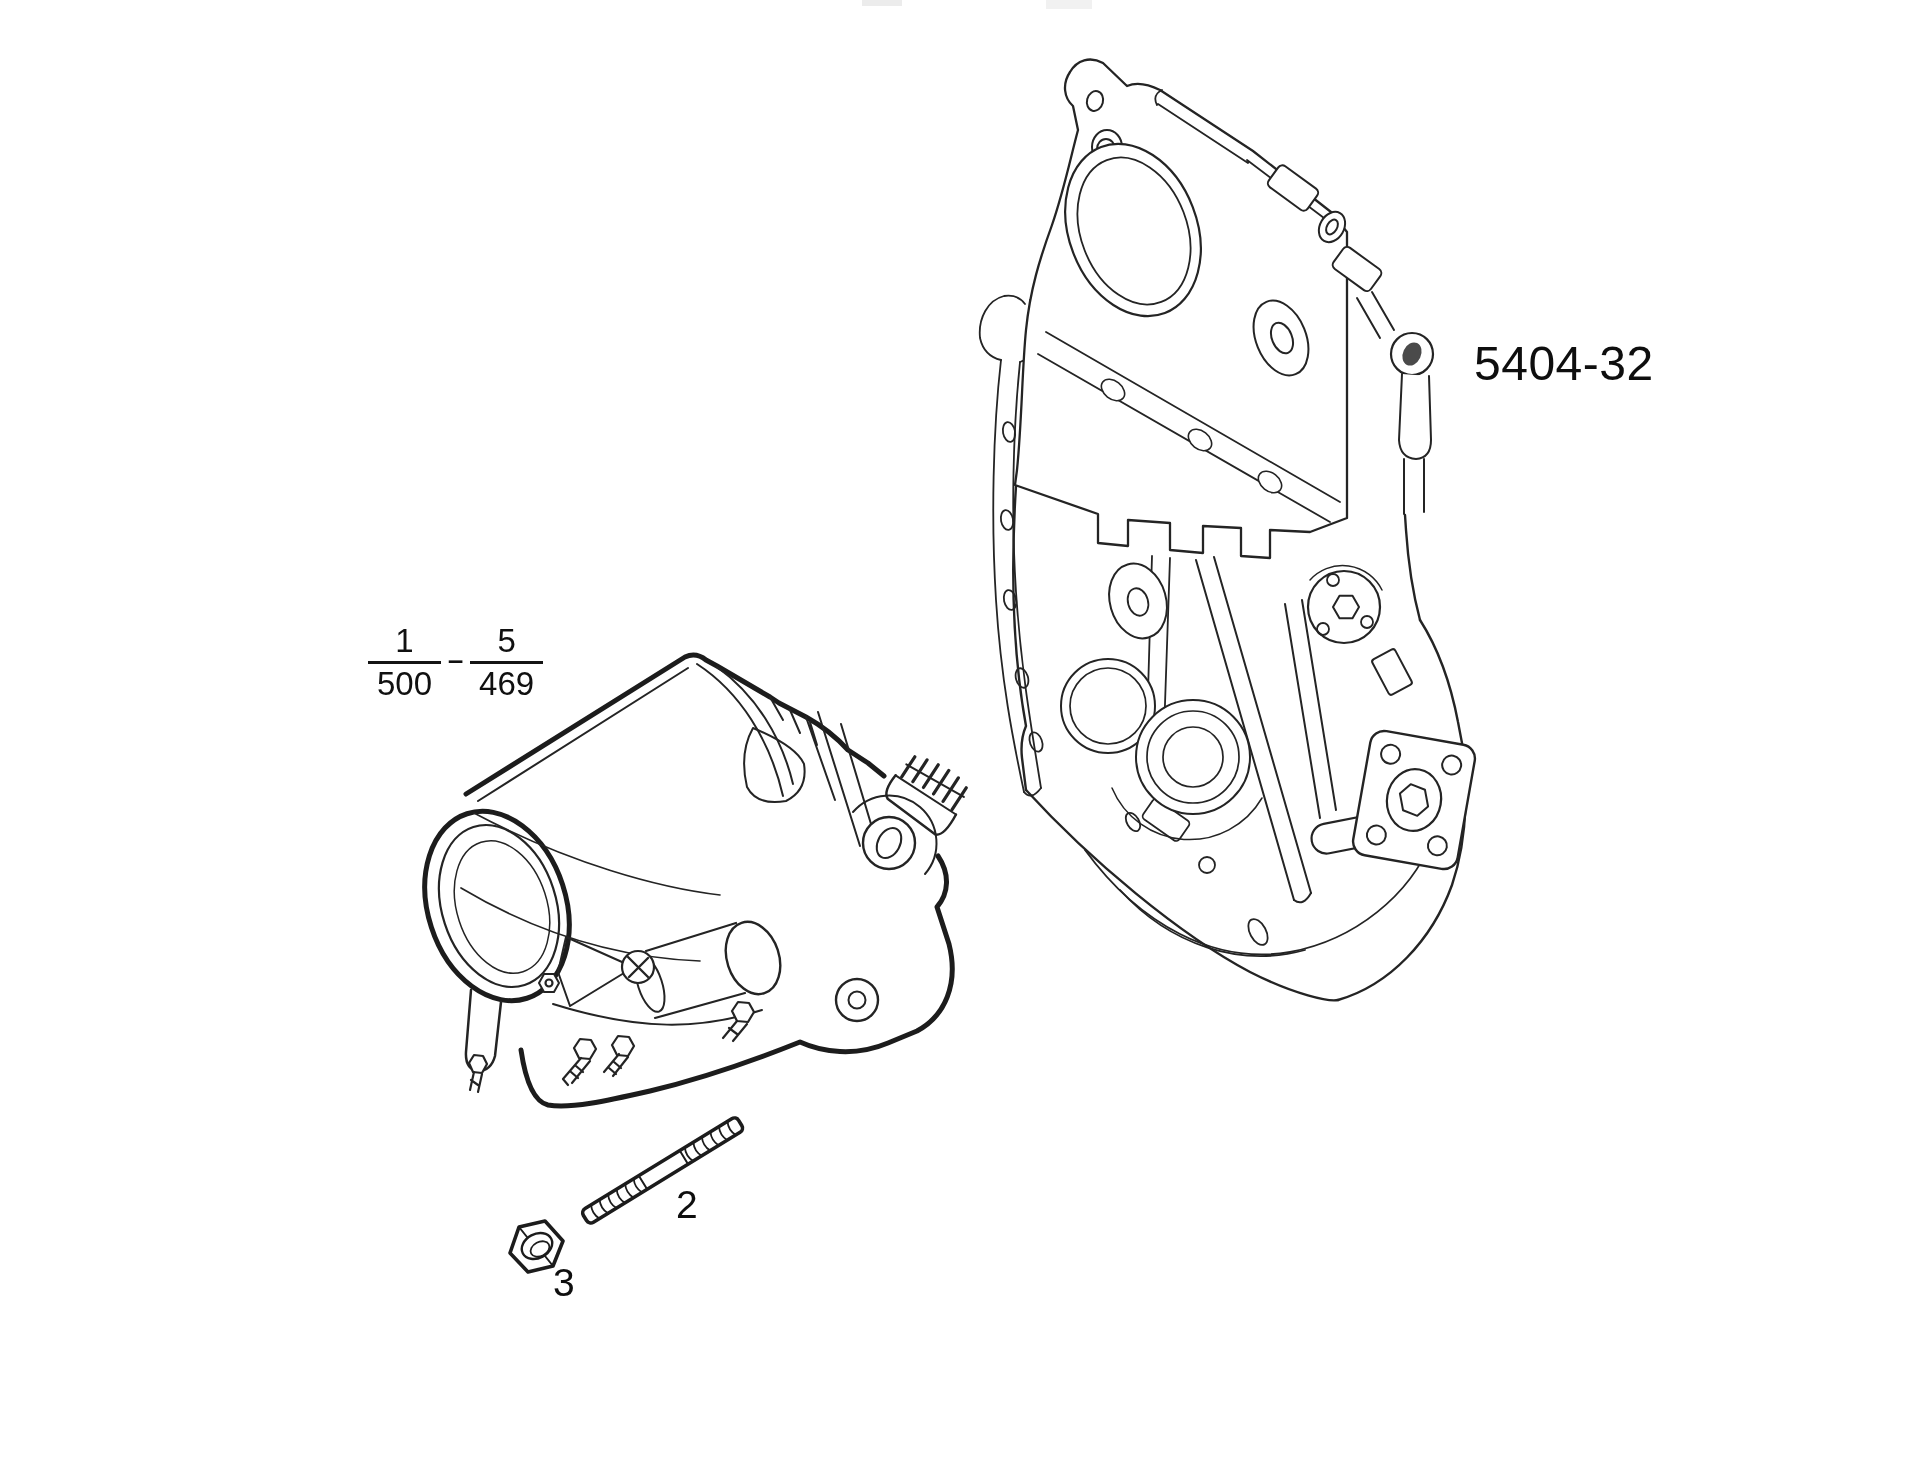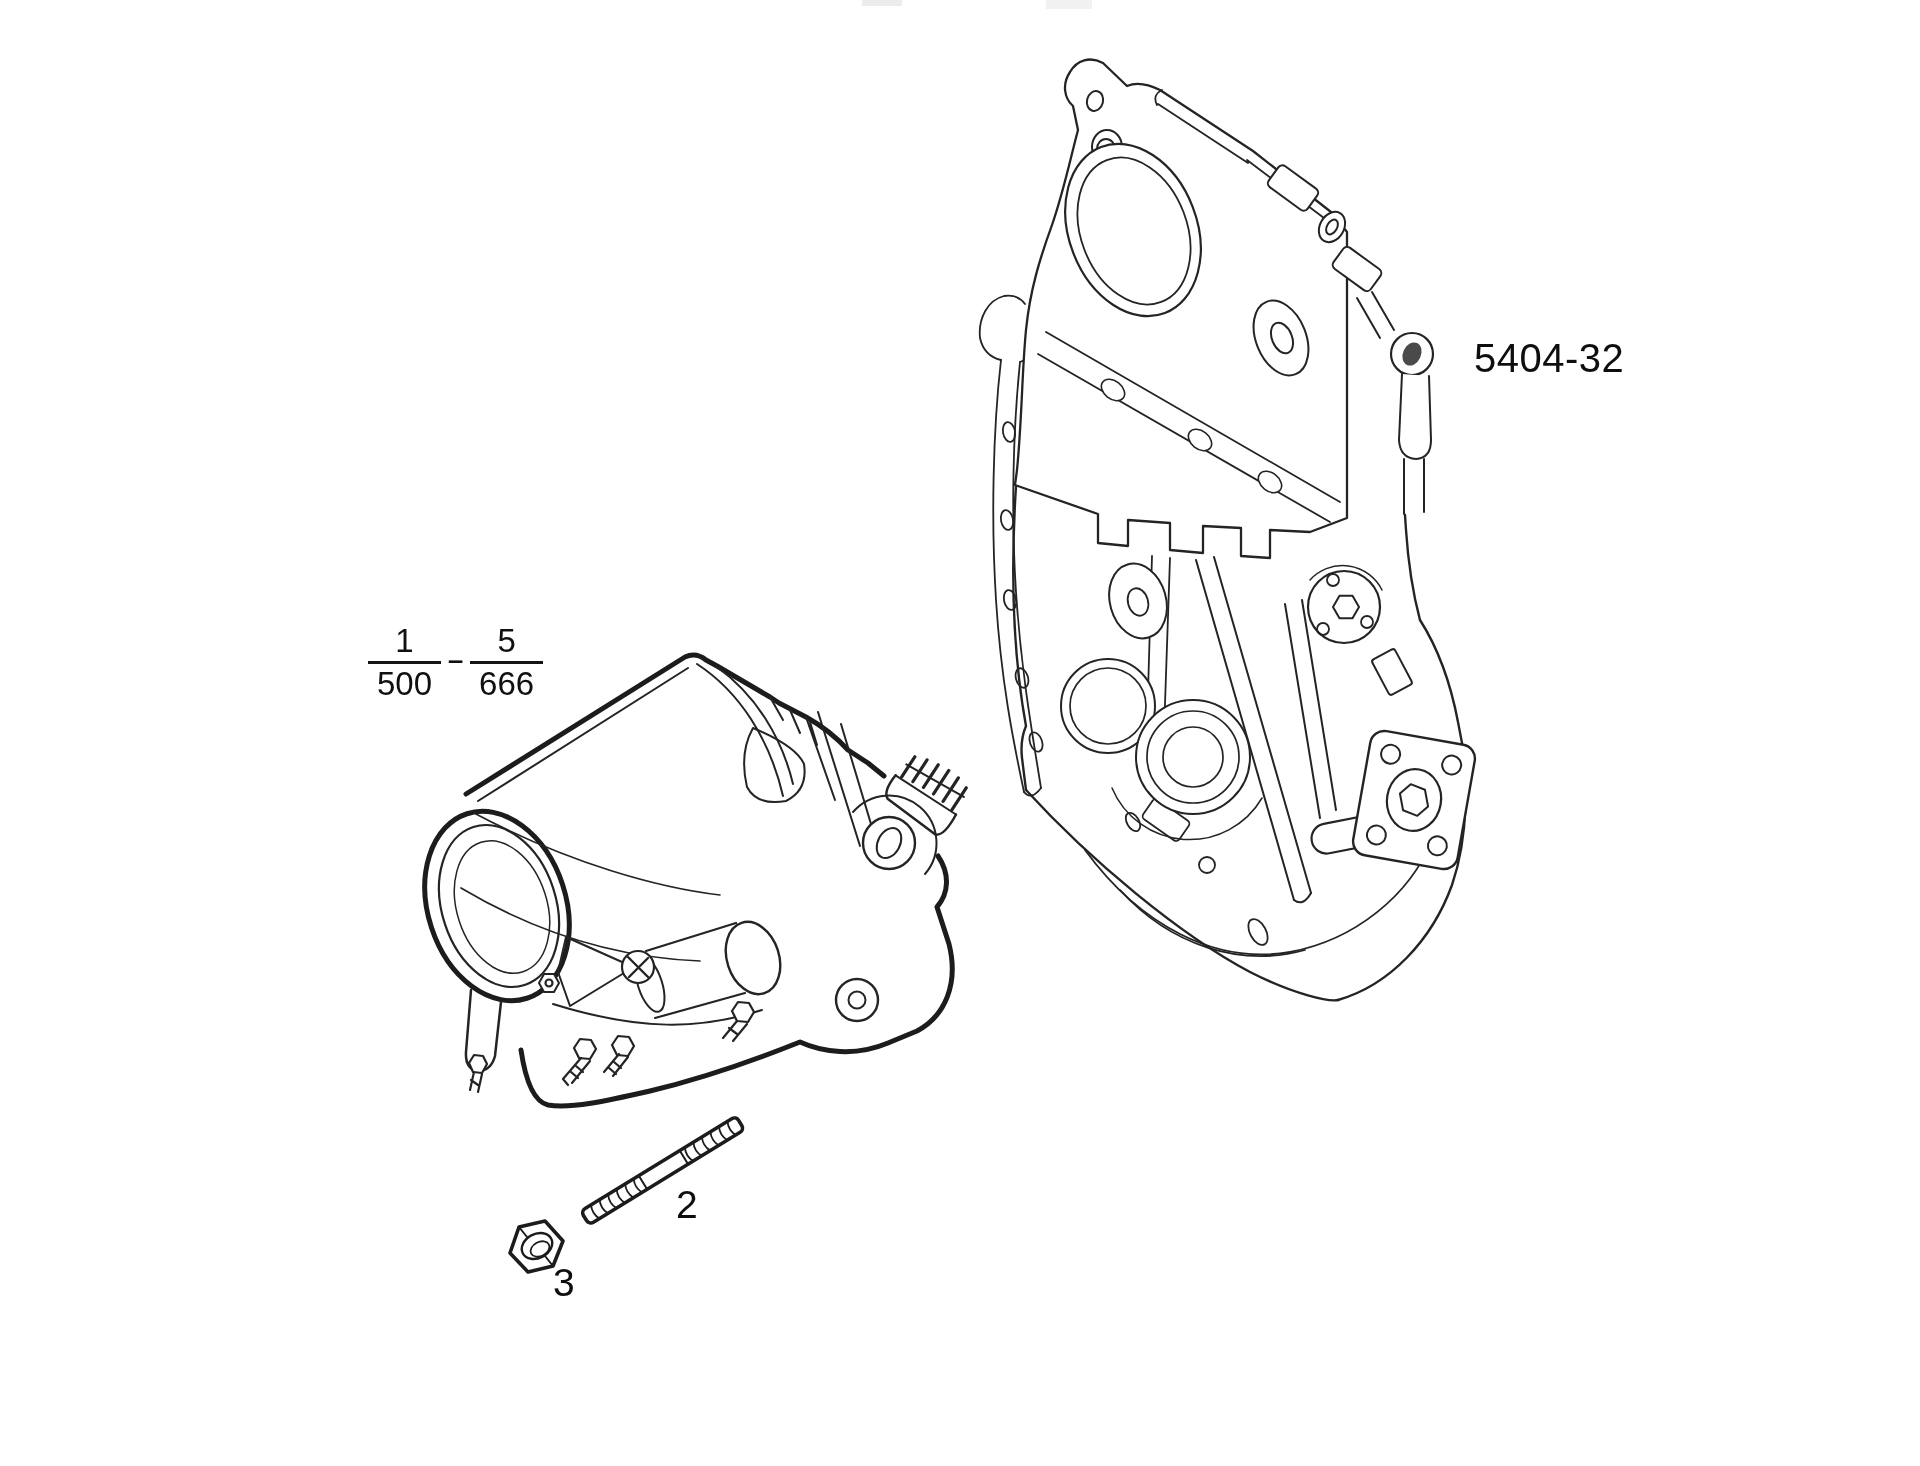--- a/index.html
+++ b/index.html
@@ -1,19 +1,19 @@
 <!DOCTYPE html>
 <html><head>
 <meta charset="utf-8">
 <style>
   html,body{margin:0;padding:0;background:#ffffff;}
   body{width:1920px;height:1466px;overflow:hidden;font-family:"Liberation Sans",sans-serif;}
   .stage{position:relative;width:1920px;height:1466px;background:#ffffff;}
   svg{position:absolute;left:0;top:0;}
-  .figcode{position:absolute;left:1474px;top:336px;font-size:40px;color:#0e0e0e;letter-spacing:.5px;white-space:nowrap;}
+  .figcode{position:absolute;left:1474px;top:336px;font-size:48px;color:#0e0e0e;letter-spacing:.5px;white-space:nowrap;}
   .applicability{position:absolute;left:368px;top:624px;display:flex;align-items:center;gap:9px;color:#101010;font-size:33px;}
   .frac{display:flex;flex-direction:column;align-items:center;}
   .frac .num,.frac .den{padding:0 9px;line-height:1.05;}
   .fbar{width:100%;height:0;border-top:3px solid #141414;margin:2px 0 3px;}
   .sep{transform:scaleX(1.7) translateY(-3px);font-size:33px;}
   .callout{position:absolute;font-size:39px;color:#0e0e0e;}
   .co2{left:676px;top:1183px;}
   .co3{left:553px;top:1261px;}
   .artifact{position:absolute;background:#ececec;}
   .a1{left:862px;top:0;width:40px;height:6px;}
@@ -227,20 +227,20 @@
   <div class="applicability">
     <div class="frac">
       <span class="num">1</span>
       <span class="fbar"></span>
       <span class="den">500</span>
     </div>
     <div class="sep">-</div>
     <div class="frac">
       <span class="num">5</span>
       <span class="fbar"></span>
-      <span class="den">666</span>
+      <span class="den">469</span>
     </div>
   </div>
 
   <div class="callout co2">2</div>
   <div class="callout co3">3</div>
 
 </div>
 
 </body></html>

